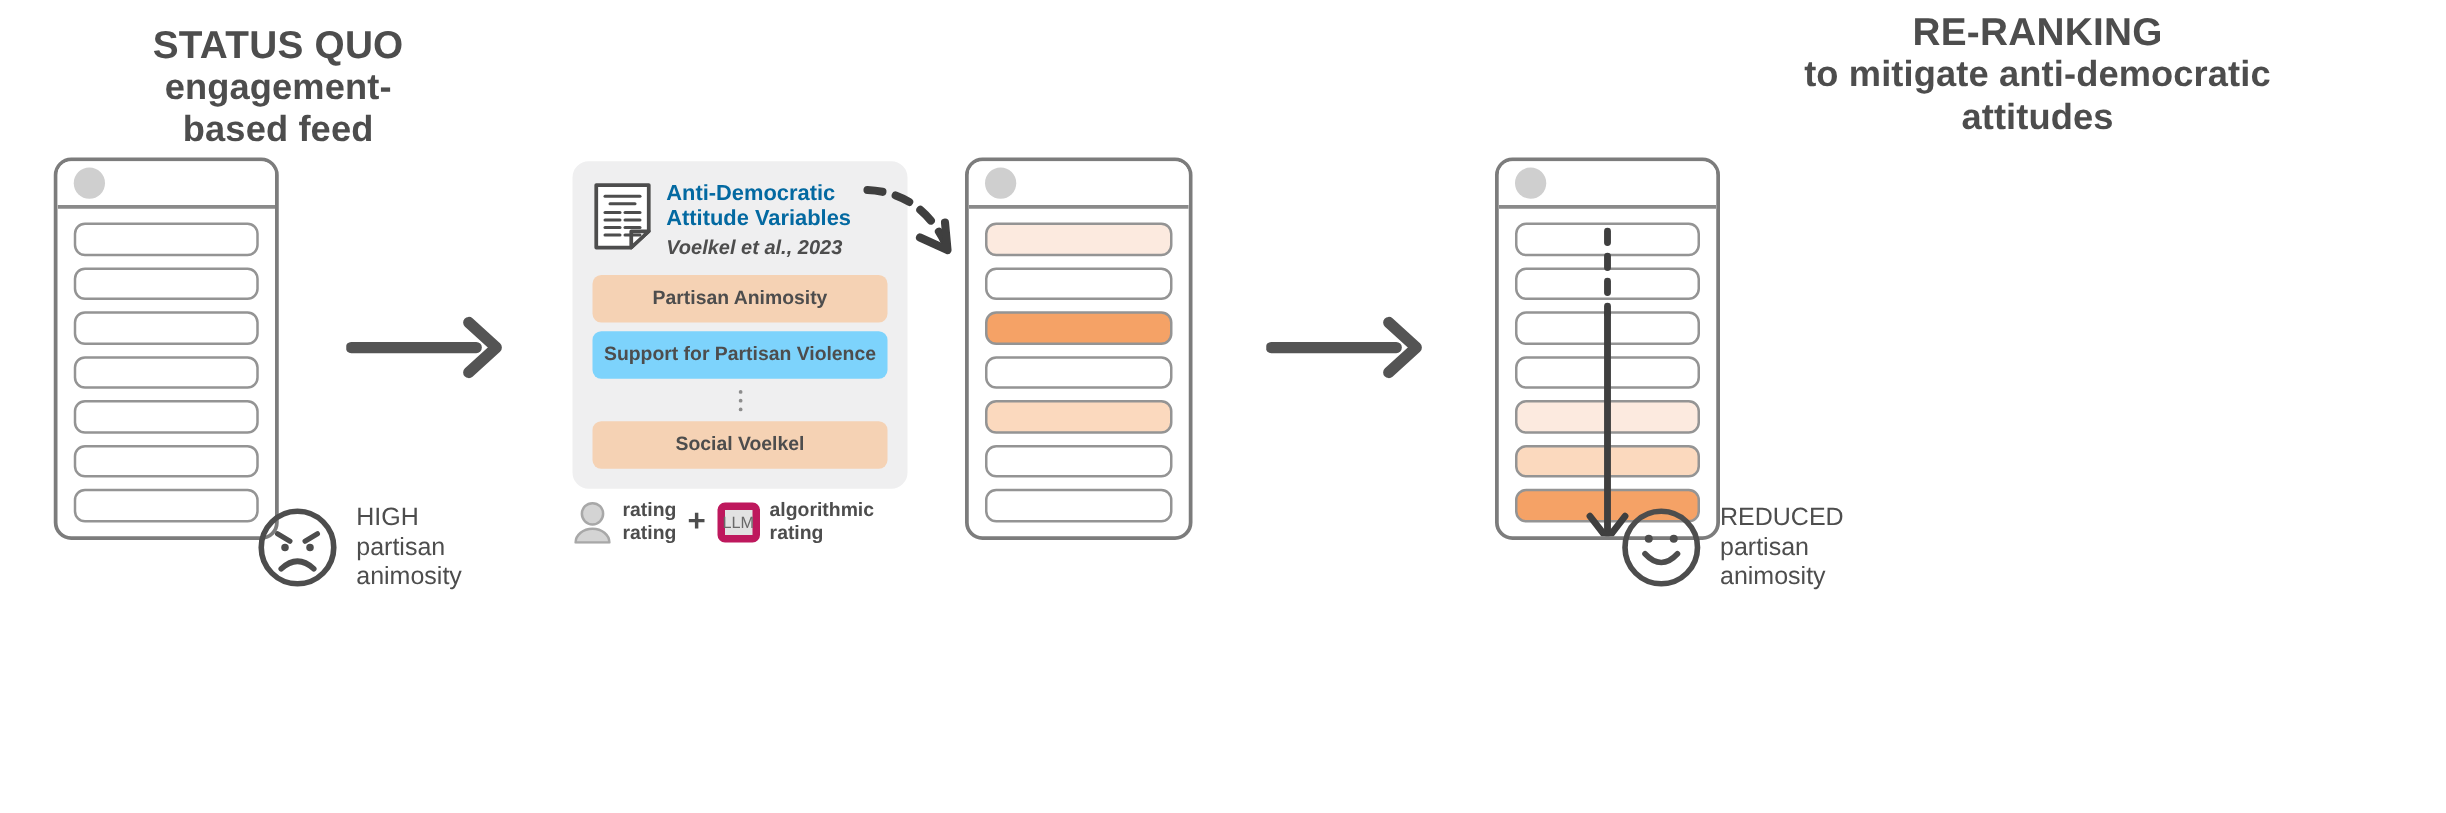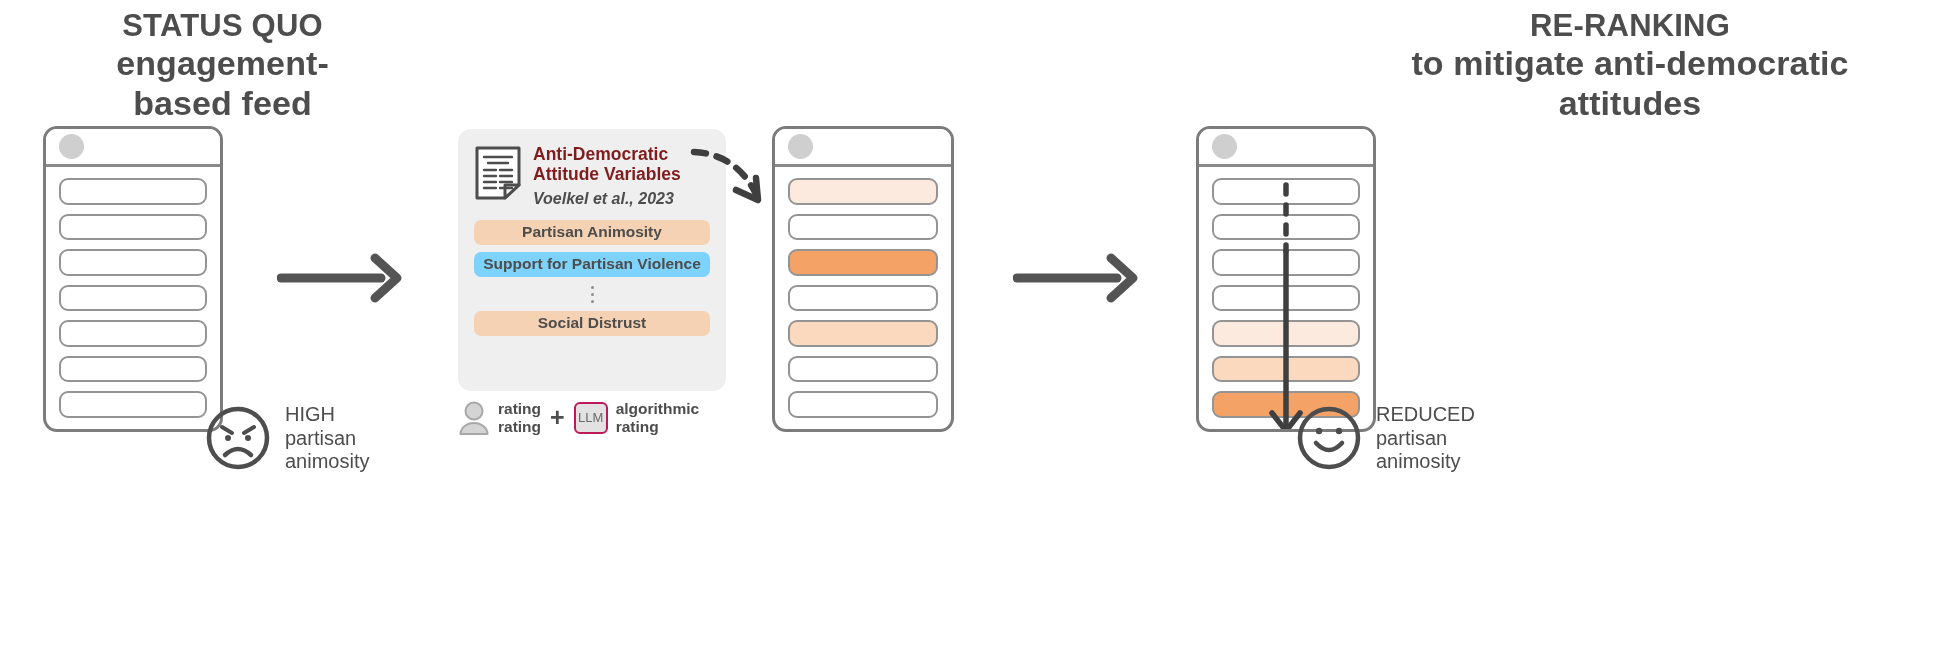--- a/index.html
+++ b/index.html
@@ -27,26 +27,26 @@
     line-height: 1.17;
   }
   .heading .h-title {
     display: block;
     font-size: 31px;
     font-weight: bold;
     letter-spacing: 0.2px;
   }
   .heading .h-sub {
     display: block;
-    font-size: 34px;
+    font-size: 29px;
     font-weight: bold;
     letter-spacing: 0.1px;
   }
 
-  #heading-status  { left: 10px;   top: 8px;  width: 425px; }
+  #heading-status  { left: 10px;   top: 18px;  width: 425px; }
   #heading-model   { left: 540px;  top: 8px;  width: 700px; }
   #heading-rerank  { left: 1300px; top: 8px;  width: 660px; }
 
   
   .phone {
     position: absolute;
     box-sizing: border-box;
     border: 3.5px solid #7c7c7c;
     border-radius: 14px;
     background: #ffffff;
@@ -104,37 +104,37 @@
   .doc-head {
     display: flex;
     align-items: flex-start;
     gap: 11px;
   }
   .doc-icon { flex: 0 0 auto; margin-top: 2px; }
   .doc-title-block { padding-top: 1px; }
   .doc-title {
     font-size: 17.5px;
     font-weight: bold;
-    color: #7f1d1d;
+    color: #0369a1;
     line-height: 1.17;
     white-space: nowrap;
   }
   .doc-cite {
     font-size: 16px;
     font-weight: bold;
     font-style: italic;
     color: #4d4d4d;
     margin-top: 5px;
     white-space: nowrap;
   }
   .pill-list { margin-top: 12px; }
   .pill {
     background: #f5d2b4;
     border-radius: 7px;
-    height: 25px;
+    height: 38px;
     display: flex;
     align-items: center;
     justify-content: center;
     font-size: 15.5px;
     font-weight: bold;
     color: #4d4d4d;
     margin-bottom: 7px;
     white-space: nowrap;
   }
   .pill-ellipsis {
@@ -179,21 +179,21 @@
   .legend-plus {
     font-size: 25px;
     font-weight: bold;
     color: #4d4d4d;
     line-height: 1;
   }
   .llm-box {
     width: 34px;
     height: 32px;
     box-sizing: border-box;
-    border: 2px solid #be185d;
+    border: 6px solid #be185d;
     border-radius: 6px;
     background: #e2e2e2;
     display: flex;
     align-items: center;
     justify-content: center;
     font-size: 13px;
     color: #6a6a6a;
     font-family: "Liberation Sans", sans-serif;
   }
 
@@ -281,21 +281,21 @@
       </div>
     </div>
     <div class="pill-list">
         <div class="pill" style="background: rgb(245, 210, 180);">Partisan Animosity</div>
         <div class="pill" style="background: #7dd3fc;">Support for Partisan Violence</div>
         <div class="pill-ellipsis">
           <i></i>
           <i></i>
           <i></i>
         </div>
-        <div class="pill" style="background: rgb(245, 210, 180);">Social Distrust</div>
+        <div class="pill" style="background: rgb(245, 210, 180);">Social Voelkel</div>
       </div>
   </div>
 
   <svg id="arrow-dashed" width="90" height="80" viewBox="0 0 90 80">
     <path d="M4 12 Q46 14 66 54" fill="none" stroke="#3f3f3f" stroke-width="6.5" stroke-linecap="round" stroke-dasharray="12 11"></path>
     <polyline points="46,50 68,60 66,38" fill="none" stroke="#3f3f3f" stroke-width="6.5" stroke-linecap="round" stroke-linejoin="round"></polyline>
   </svg>
 
   <div id="model-legend">
     <div class="legend-item">

